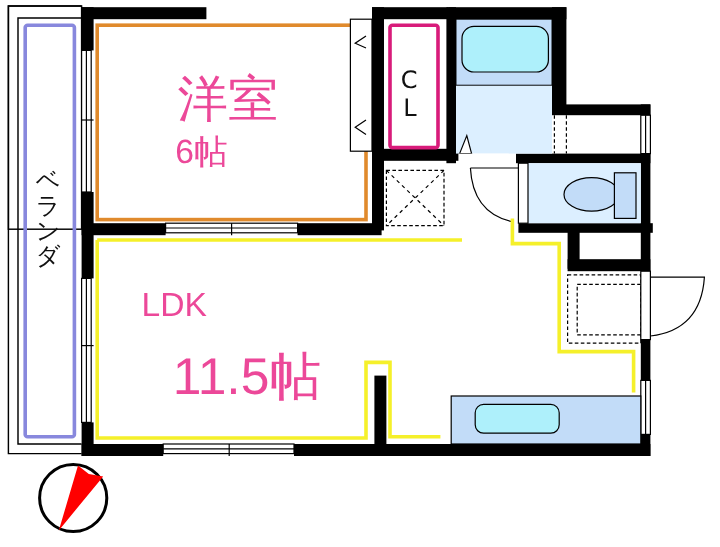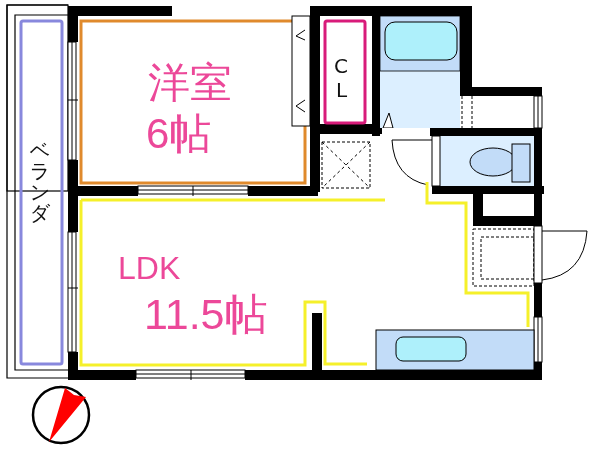--- a/index.html
+++ b/index.html
@@ -1,21 +1,21 @@
 <!DOCTYPE html>
 <html><head>
 <meta charset="utf-8">
 <style>
   html,body{margin:0;padding:0;background:#ffffff;}
   body{width:600px;height:456px;position:relative;overflow:hidden;font-family:"DejaVu Sans",sans-serif;}
   .plan{position:absolute;left:0;top:0;width:600px;height:456px;}
   .lbl{position:absolute;color:#ec4899;font-family:"Liberation Sans","DejaVu Sans",sans-serif;line-height:1;white-space:nowrap;}
   .room-western{left:148px;top:62px;font-size:42px;}
-  .room-western-size{left:146px;top:113px;font-size:42px;}
-  .room-ldk{left:118px;top:252px;font-size:32px;}
+  .room-western-size{left:146px;top:113px;font-size:28px;}
+  .room-ldk{left:118px;top:240px;font-size:28px;}
   .room-ldk-size{left:144px;top:293px;font-size:43px;}
   .cl{position:absolute;font-family:"DejaVu Sans",sans-serif;font-size:20px;color:#111;line-height:1;}
   .veranda{position:absolute;left:28px;top:140px;width:24px;font-size:20px;color:#111;line-height:1.05;text-align:center;}
   .veranda span{display:block;}
 </style>
 </head>
 <body>
 
 <div class="plan">
 <svg width="600" height="456" viewBox="0 0 600 456" xmlns="http://www.w3.org/2000/svg">

